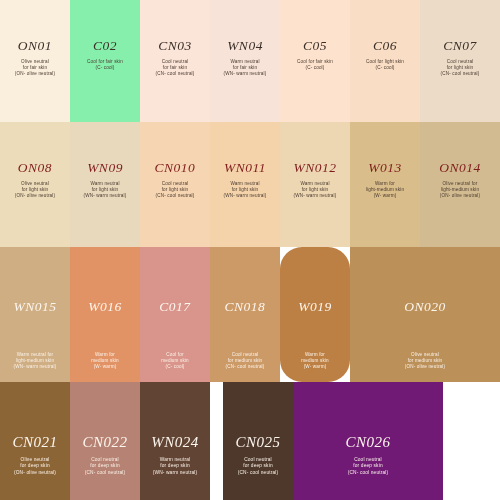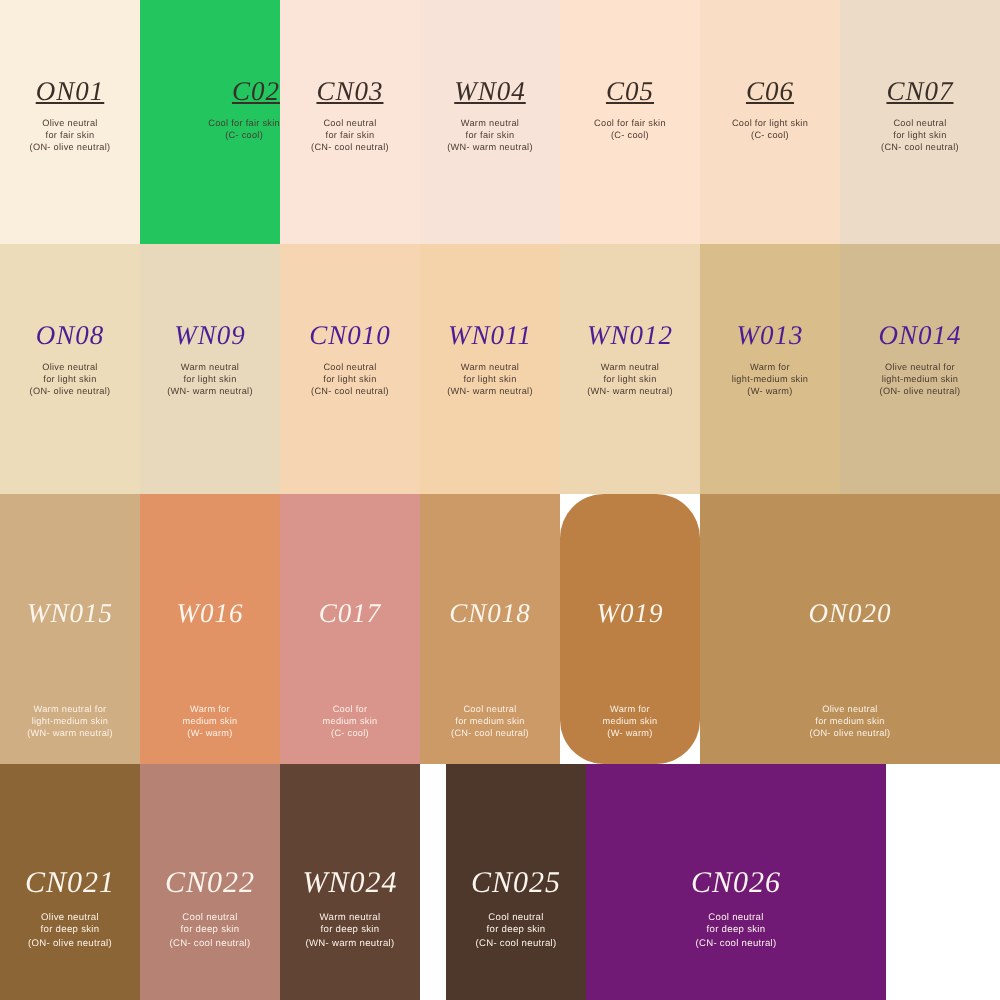--- a/index.html
+++ b/index.html
@@ -43,25 +43,25 @@
   .swatch-desc {
     text-align: center;
     line-height: 1.35;
     white-space: nowrap;
   }
   .swatch-desc span {
     display: block;
   }
   
   .row-1 .swatch { height: 122px; padding-top: 38px; }
-  .row-1 .swatch-code { font-size: 13.5px; color: #3a2f28; margin-bottom: 5px; text-decoration: underline; }
+  .row-1 .swatch-code { font-size: 13.5px; color: #3a2f28; margin-bottom: 5px; }
   .row-1 .swatch-desc { font-size: 4.6px; color: #4a3a30; letter-spacing: 0.15px; }
   
   .row-2 .swatch { height: 125px; padding-top: 38px; }
-  .row-2 .swatch-code { font-size: 13.5px; color: #4c1d95; margin-bottom: 5px; }
+  .row-2 .swatch-code { font-size: 13.5px; color: #7f1d1d; margin-bottom: 5px; }
   .row-2 .swatch-desc { font-size: 4.6px; color: #4a3a30; letter-spacing: 0.15px; }
   
   .row-3 .swatch { height: 135px; padding-top: 52px; gap: 32px; }
   .row-3 .swatch-code { font-size: 13.5px; color: #fdf6ee; margin-bottom: 5px; }
   .row-3 .swatch-desc { font-size: 4.6px; color: #fbf2e8; letter-spacing: 0.15px; }
   
   .row-4 .swatch { height: 128px; padding-top: 52px; }
   .row-4 .swatch-code { font-size: 15px; color: #fdf6ee; margin-bottom: 6px; }
   .row-4 .swatch-desc { font-size: 4.8px; color: #fbf2e8; letter-spacing: 0.15px; }
 </style>
@@ -71,21 +71,21 @@
 <div id="chart">
     <div class="swatch-row row-1">
       <div class="swatch" style="background-color: rgb(250, 238, 221); width: 70px; flex: 0 0 70px;">
         <div class="swatch-code">ON01</div>
         <div class="swatch-desc">
           <span>Olive neutral</span>
           <span>for fair skin</span>
           <span>(ON- olive neutral)</span>
         </div>
       </div>
-      <div class="swatch" style="background-color: #22c55e; width: 70px; flex: 0 0 70px; align-items: flex-end;">
+      <div class="swatch" style="background-color: #86efac; width: 70px; flex: 0 0 70px;">
         <div class="swatch-code">C02</div>
         <div class="swatch-desc">
           <span>Cool for fair skin</span>
           <span>(C- cool)</span>
         </div>
       </div>
       <div class="swatch" style="background-color: rgb(251, 228, 216); width: 70px; flex: 0 0 70px;">
         <div class="swatch-code">CN03</div>
         <div class="swatch-desc">
           <span>Cool neutral</span>

